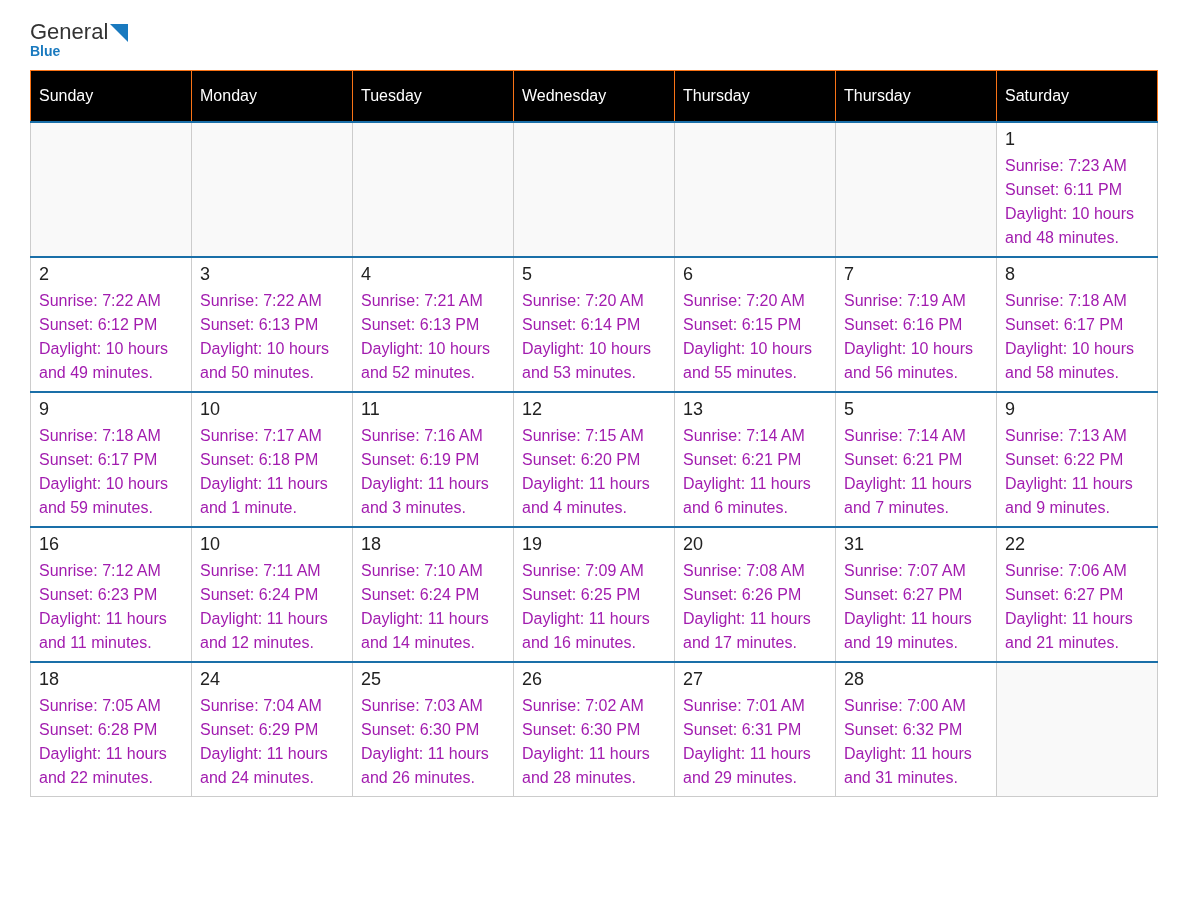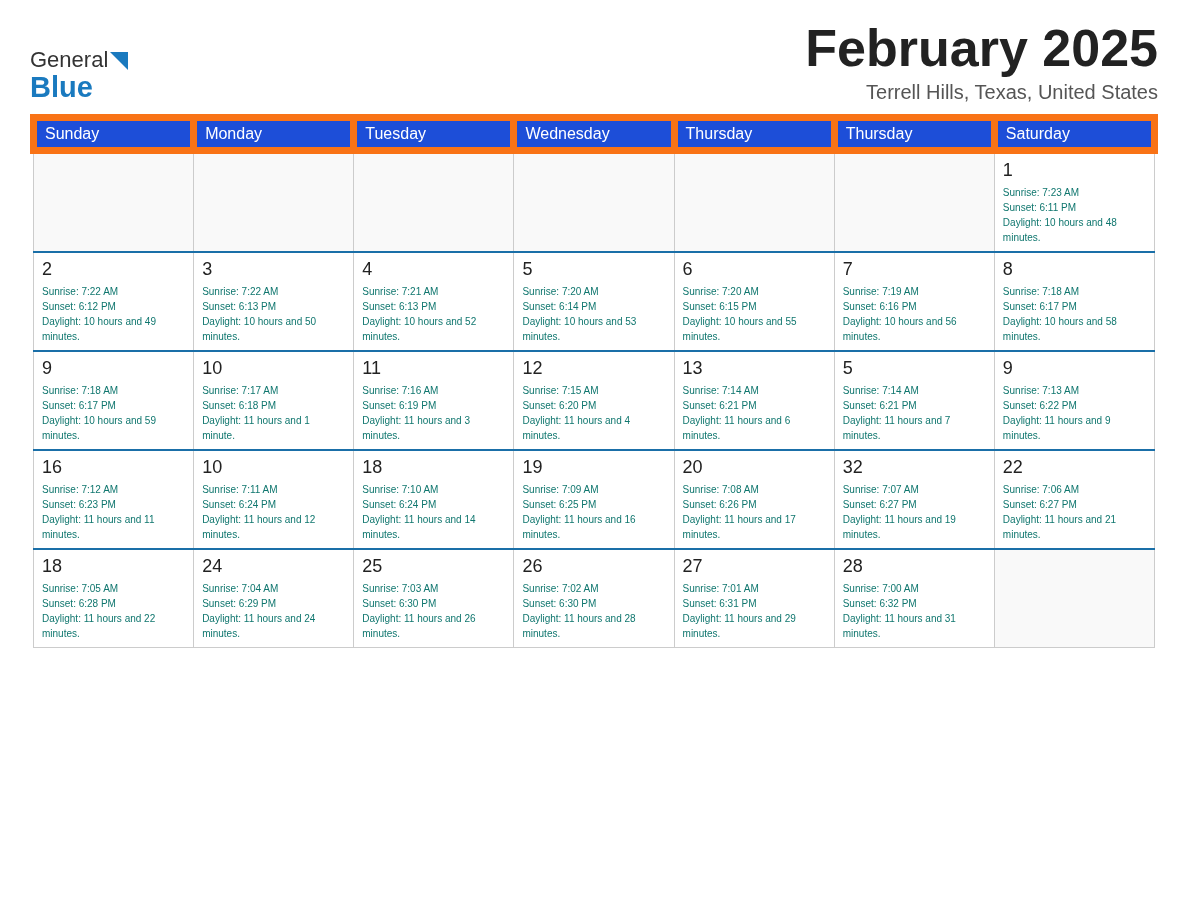--- a/index.html
+++ b/index.html
@@ -6,21 +6,21 @@
     body {
       font-family: Arial, sans-serif;
       background: #fff;
       padding: 20px 30px;
       width: 1188px;
       min-height: 918px;
     }
     .header {
       display: flex;
       justify-content: space-between;
-      align-items: flex-end;
+      align-items: center;
       margin-bottom: 10px;
     }
     .logo {
       display: flex;
       align-items: center;
       gap: 0;
     }
     .logo-text {
       font-size: 22px;
       color: #333;
@@ -43,47 +43,47 @@
       font-size: 20px;
       color: #555;
       margin-top: 4px;
     }
     .calendar {
       width: 100%;
       border-collapse: collapse;
       margin-top: 10px;
     }
     .calendar thead th {
-      background-color: #1d4ed8;
+      background-color: #000000;
       color: #fff;
-      padding: 4px 8px;
+      padding: 16px 8px;
       text-align: left;
       font-size: 16px;
       font-weight: normal;
-      border: 7px solid #f97316;
+      border: 1px solid #f97316;
     }
     .calendar tbody td {
       vertical-align: top;
       border: 1px solid #ccc;
       padding: 6px 8px;
       width: 14.28%;
       min-height: 120px;
       font-size: 13px;
       color: #333;
     }
     .day-number {
       font-size: 18px;
       font-weight: normal;
       color: #222;
       display: block;
       margin-bottom: 4px;
     }
     .day-info {
-      font-size: 10px;
-      color: #0f766e;
+      font-size: 16px;
+      color: #a21caf;
       line-height: 1.5;
     }
     .calendar tbody tr {
       border-top: 2px solid #1a6fa8;
     }
     .calendar tbody td.empty {
       background: #f9f9f9;
     }
   </style>
 </head>
@@ -91,26 +91,22 @@
 
 <div class="header">
   <div class="logo">
     <div style="display:flex; flex-direction:column; line-height:1.1;">
       <div style="display:flex; align-items:center;">
         <span class="logo-text">General</span>
         <svg width="18" height="18" viewBox="0 0 18 18" style="margin-left:2px; margin-top:2px;">
           <polygon points="0,0 18,0 18,18" fill="#1a7abf"></polygon>
         </svg>
       </div>
-      <span class="logo-text logo-blue" style="font-size:29px; color:#1a7abf; font-weight:bold;">Blue</span>
+      <span class="logo-text logo-blue" style="font-size:14px; color:#1a7abf; font-weight:bold;">Blue</span>
     </div>
-  </div>
-  <div class="title-block">
-    <h1>February 2025</h1>
-    <div class="subtitle">Terrell Hills, Texas, United States</div>
   </div>
 </div>
 
 <table class="calendar">
   <thead>
     <tr>
     <th>Sunday</th>
         <th>Monday</th>
         <th>Tuesday</th>
         <th>Wednesday</th>
@@ -207,21 +203,21 @@
         </td>
         <td>
           <span class="day-number">19</span>
           <div class="day-info">Sunrise: 7:09 AM<br>Sunset: 6:25 PM<br>Daylight: 11 hours and 16 minutes.</div>
         </td>
         <td>
           <span class="day-number">20</span>
           <div class="day-info">Sunrise: 7:08 AM<br>Sunset: 6:26 PM<br>Daylight: 11 hours and 17 minutes.</div>
         </td>
         <td>
-          <span class="day-number">32</span>
+          <span class="day-number">31</span>
           <div class="day-info">Sunrise: 7:07 AM<br>Sunset: 6:27 PM<br>Daylight: 11 hours and 19 minutes.</div>
         </td>
         <td>
           <span class="day-number">22</span>
           <div class="day-info">Sunrise: 7:06 AM<br>Sunset: 6:27 PM<br>Daylight: 11 hours and 21 minutes.</div>
         </td>
       </tr>
       <tr>
         <td>
           <span class="day-number">18</span>

